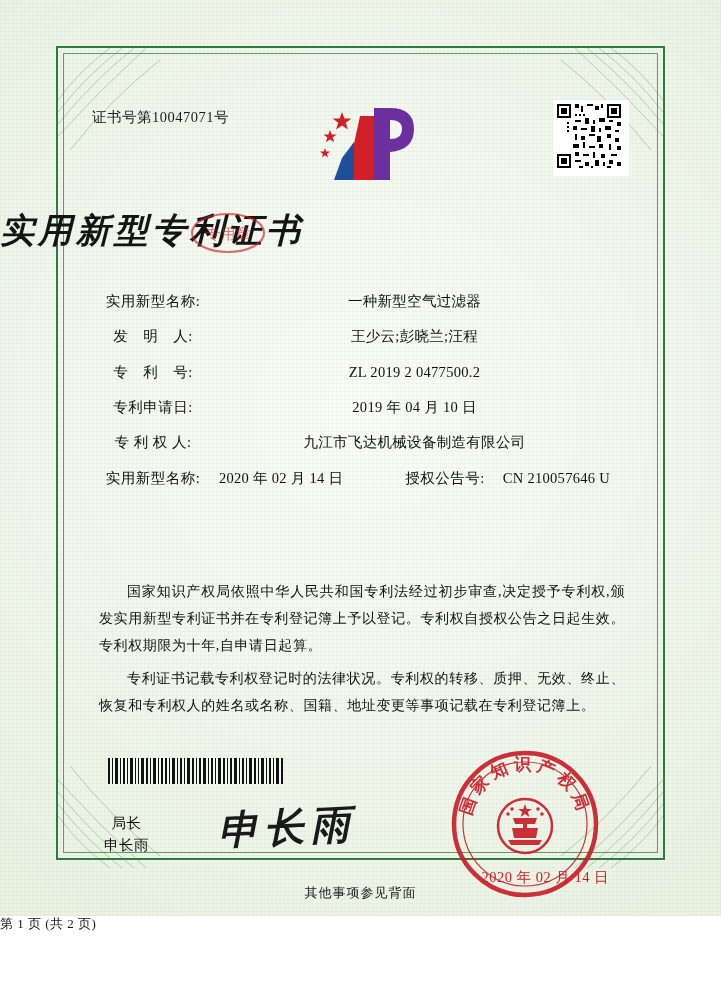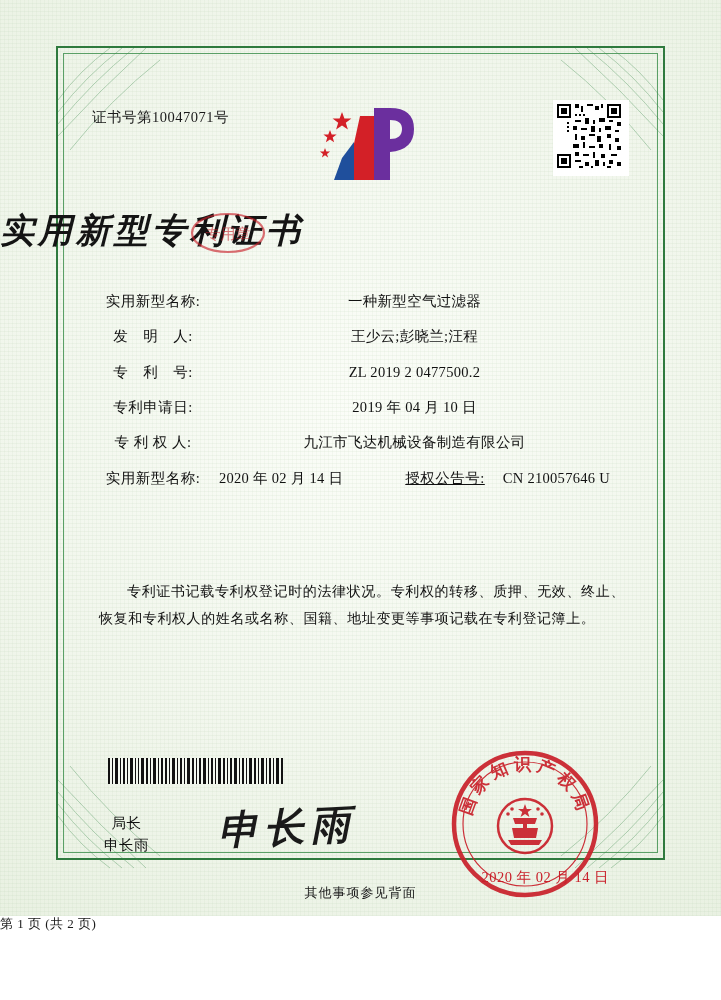--- a/index.html
+++ b/index.html
@@ -133,21 +133,20 @@
     letter-spacing: 0.5px;
   }
   .field-value {
     flex: 1 1 auto;
     white-space: nowrap;
     letter-spacing: 0.3px;
   }
   .field-value .sub-label {
     margin-left: 58px;
     letter-spacing: 0.5px;
-    text-decoration: underline;
   }
   .field-value .sub-value {
     margin-left: 14px;
   }
 
   
   .paragraphs {
     position: absolute;
     left: 99px;
     right: 96px;
@@ -412,20 +411,21 @@
       <span class="field-label">实用新型名称:</span>
       <span class="field-value">
         <span>2020 年 02 月 14 日</span>
         <span class="sub-label">授权公告号:</span>
         <span class="sub-value">CN 210057646 U</span>
       </span>
     </div>
   </div>
 
   <div class="paragraphs">
+    <p>国家知识产权局依照中华人民共和国专利法经过初步审查,决定授予专利权,颁发实用新型专利证书并在专利登记簿上予以登记。专利权自授权公告之日起生效。专利权期限为十年,自申请日起算。</p>
     <p>专利证书记载专利权登记时的法律状况。专利权的转移、质押、无效、终止、恢复和专利权人的姓名或名称、国籍、地址变更等事项记载在专利登记簿上。</p>
   </div>
 
   <div class="barcode">
     <svg width="175" height="26" viewBox="0 0 175 26" shape-rendering="crispEdges">
       <rect width="175" height="26" fill="#f3f7ef"></rect>
       <g fill="#111">
         <rect x="0" y="0" width="2" height="26"></rect>
           <rect x="4" y="0" width="1" height="26"></rect>
         <rect x="7" y="0" width="3" height="26"></rect>

